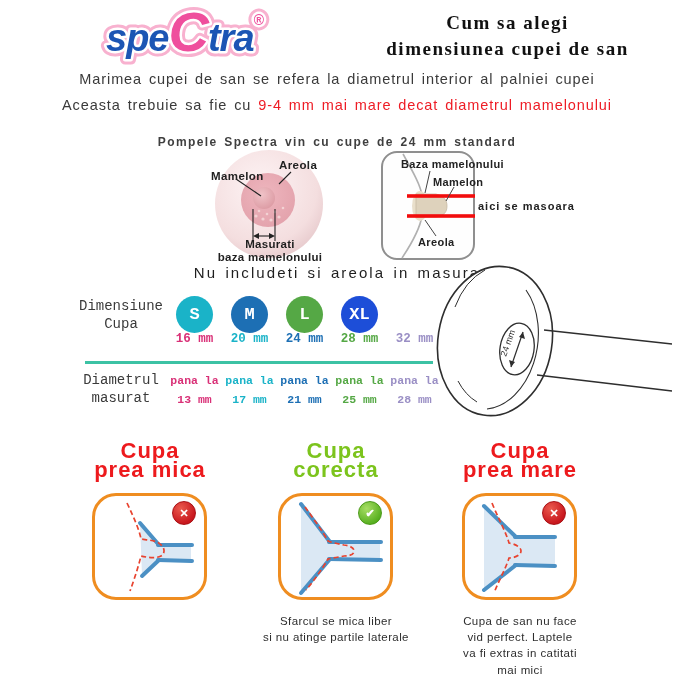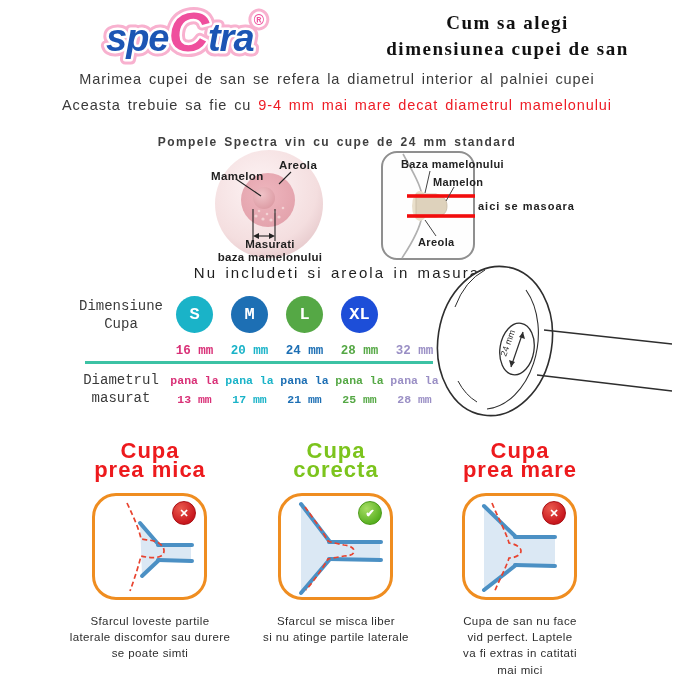--- a/index.html
+++ b/index.html
@@ -20,21 +20,21 @@
   .diag-label{position:absolute;font-size:11.5px;font-weight:600;color:#222;letter-spacing:.4px;}
   .bd-caption{position:absolute;left:200px;top:238px;width:140px;text-align:center;
       font-size:11.5px;font-weight:600;color:#1f1f1f;line-height:12.5px;letter-spacing:.3px;}
   .note-areola{position:absolute;left:0;top:264px;width:674px;text-align:center;
       font-size:15px;letter-spacing:2.1px;word-spacing:2px;color:#1e1e1e;}
   
   .size-table{position:absolute;left:75px;top:296px;width:367px;height:118px;
       font-family:"Liberation Mono",monospace;}
   .st-row{position:absolute;left:0;display:grid;grid-template-columns:92px repeat(5,55px);width:367px;}
   .st-row1{top:0;align-items:center;}
-  .st-rowmm{top:48px;}
+  .st-rowmm{top:36px;}
   .st-row2{top:75px;}
   .st-label{font-size:14px;line-height:18px;text-align:center;color:#3a3a3a;white-space:pre-line;}
   .st-cell{display:flex;align-items:center;justify-content:center;flex-direction:column;}
   .size-dot{width:37px;height:37px;border-radius:50%;display:flex;align-items:center;justify-content:center;
       color:#fff;font-weight:bold;font-size:17px;}
   .dot-0{background:#d93077;} .dot-1{background:#1ab3c8;} .dot-2{background:#1d6fb4;}
   .dot-3{background:#55a845;} .dot-4{background:#1d4ed8;}
   .t-0{color:#d93077;} .t-1{color:#1ab3c8;} .t-2{color:#1d6fb4;} .t-3{color:#55a845;} .t-4{color:#9a8fc5;}
   .mm-val{font-size:12.5px;font-weight:bold;text-align:center;}
   .st-divider{position:absolute;left:10px;top:65px;width:348px;height:3px;background:#3cc2a4;}
@@ -253,23 +253,20 @@
         <path d="M19,10 L51,41"></path>
           <path d="M19,94 L51,69"></path>
         <path d="M50,41 L90,41"></path>
           <path d="M50,69 L90,70"></path>
       </g>
       <path d="M27,7 C33,22 41,36 44,47 C50,48 56,51 56,55 C56,59 50,62 44,62 C41,72 34,84 29,97" fill="none" stroke="#e8432f" stroke-width="1.7" stroke-dasharray="5,3"></path>
     </svg>
     <div class="badge badge-wrong">✕</div>
   </div>
 
-  <div class="card-caption" style="left:40px;">Sfarcul loveste partile
-laterale discomfor sau durere
-se poate simti</div>
-  <div class="card-caption" style="left:226px;">Sfarcul se misca liber
+  <div class="card-caption" style="left:226px;">Sfarcul se mica liber
 si nu atinge partile laterale</div>
   <div class="card-caption" style="left:410px;">Cupa de san nu face
 vid perfect. Laptele
 va fi extras in catitati
 mai mici</div>
 
 </div>
 
 </body></html>

